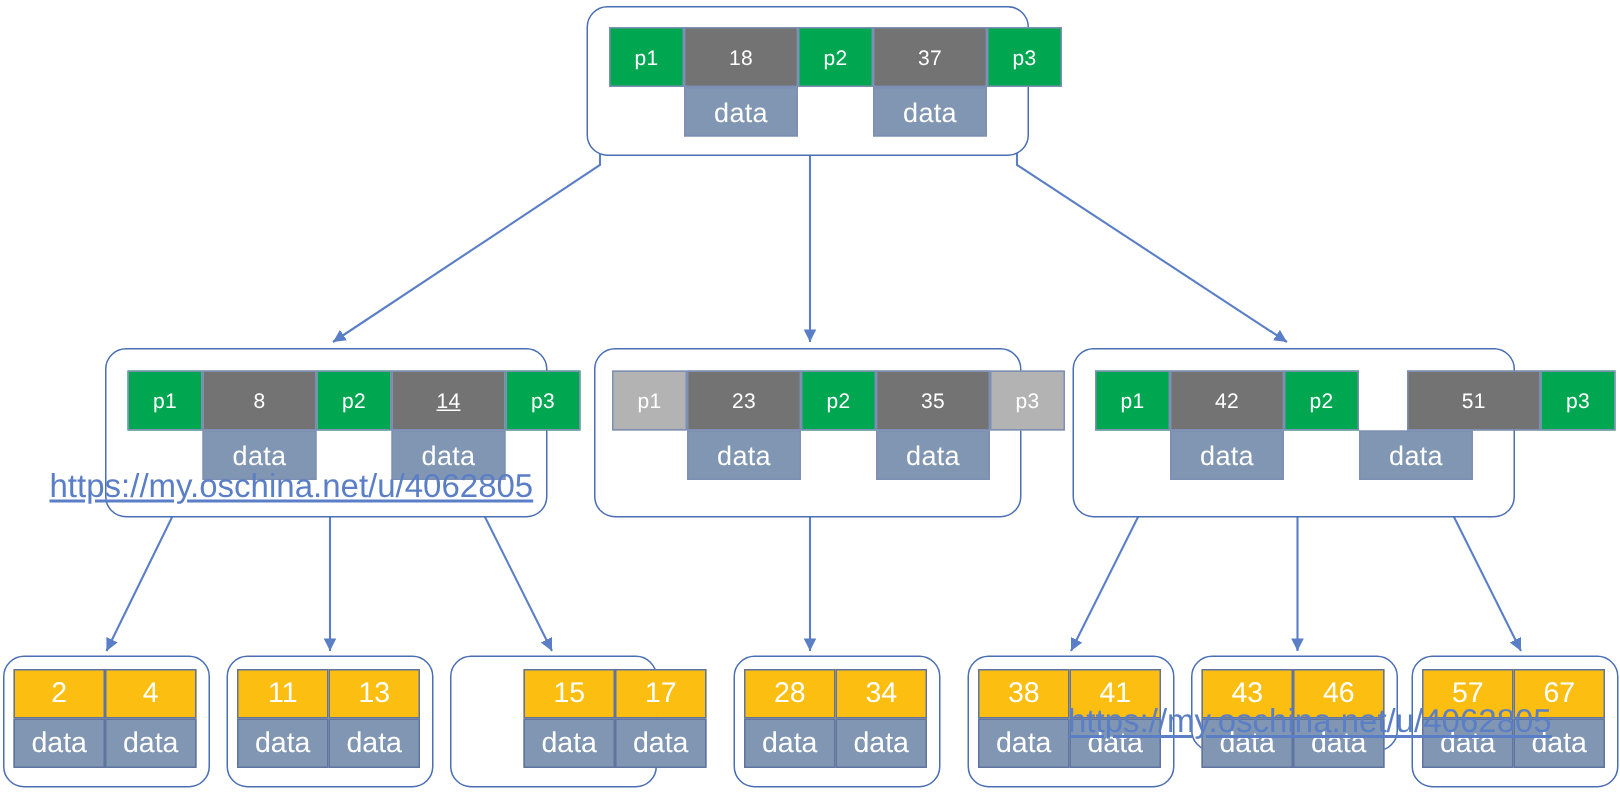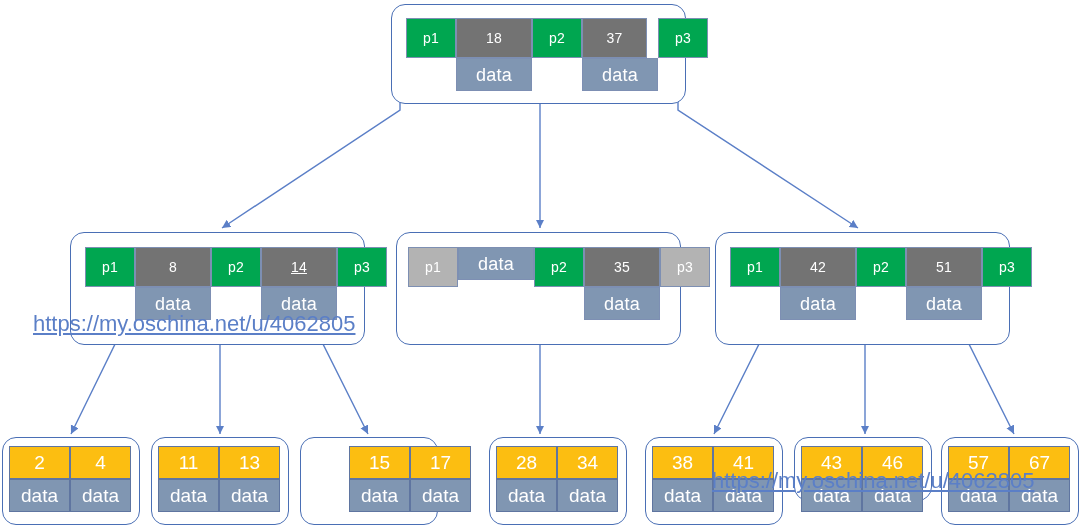--- a/index.html
+++ b/index.html
@@ -122,21 +122,21 @@
 
   <div class="node" style="left:391px; top:4px; width:295px; height:100px;">
     <div class="cellrow" style="left:14px; top:13px;">
       <div class="cell ptr" style="width:50px;">p1</div>
       <div class="keycol">
         <div class="cell key" style="width:76px;">18</div>
         <div class="cell data" style="width:76px;">data</div>
       </div>
       <div class="cell ptr" style="width:50px;">p2</div>
       <div class="keycol">
-        <div class="cell key" style="width:65px;">37</div>
+        <div class="cell key" style="width:76px;">37</div>
         <div class="cell data" style="width:76px;">data</div>
       </div>
       <div class="cell ptr" style="width:50px;">p3</div>
     </div>
   </div>
 
   <div class="node" style="left:70px; top:232px; width:295px; height:113px;">
     <div class="cellrow" style="left:14px; top:14px;">
       <div class="cell ptr" style="width:50px;">p1</div>
       <div class="keycol">
@@ -149,41 +149,42 @@
         <div class="cell data" style="width:76px;">data</div>
       </div>
       <div class="cell ptr" style="width:50px;">p3</div>
     </div>
   </div>
 
   <div class="node" style="left:396px; top:232px; width:285px; height:113px;">
     <div class="cellrow" style="left:11px; top:14px;">
       <div class="cell ptr muted" style="width:50px;">p1</div>
       <div class="keycol">
+        <div class="cell key" style="width:76px;">23</div>
         <div class="cell data" style="width:76px;">data</div>
       </div>
       <div class="cell ptr" style="width:50px;">p2</div>
       <div class="keycol">
         <div class="cell key" style="width:76px;">35</div>
         <div class="cell data" style="width:76px;">data</div>
       </div>
       <div class="cell ptr muted" style="width:50px;">p3</div>
     </div>
   </div>
 
   <div class="node" style="left:715px; top:232px; width:295px; height:113px;">
     <div class="cellrow" style="left:14px; top:14px;">
       <div class="cell ptr" style="width:50px;">p1</div>
       <div class="keycol">
         <div class="cell key" style="width:76px;">42</div>
         <div class="cell data" style="width:76px;">data</div>
       </div>
       <div class="cell ptr" style="width:50px;">p2</div>
       <div class="keycol">
-        <div class="cell key" style="width:76px;">51</div>
+        <div class="cell key" style="width:89px;margin-left:32px;">51</div>
         <div class="cell data" style="width:76px;">data</div>
       </div>
       <div class="cell ptr" style="width:50px;">p3</div>
     </div>
   </div>
 
   <div class="node" style="left:2px; top:437px; width:138px; height:88px;">
     <div class="leafgrid" style="left:6px; top:8px;">
       <div class="leafcol">
         <div class="key">2</div>

